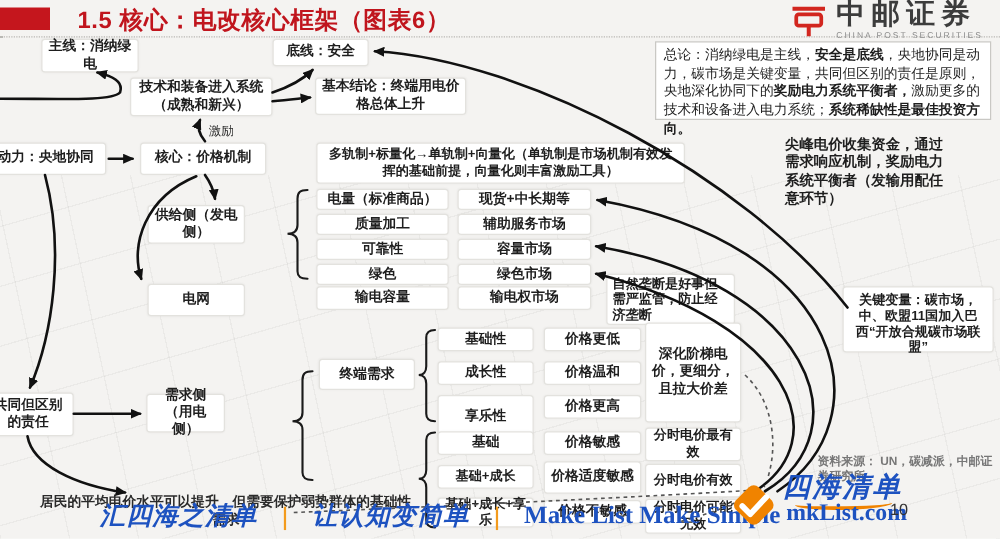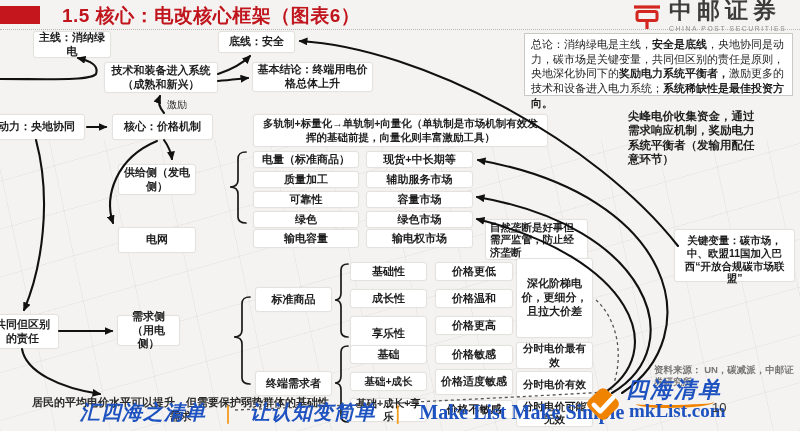--- a/index.html
+++ b/index.html
@@ -123,33 +123,32 @@
 
   <div class="box" style="left:118px; top:227px; width:78px; height:26px;">电网</div>
   <div class="box" style="left:253px; top:229px; width:106px; height:19px;">输电容量</div>
   <div class="box" style="left:366px; top:229px; width:107px; height:19px;">输电权市场</div>
   <div class="box leftal" style="left:485px; top:219px; width:103px; height:41px; font-size:10.5px; line-height:1.2;">自然垄断是好事但需严监管，防止经济垄断</div>
 
   <div class="box" style="left:674px; top:229px; width:121px; height:53px; font-size:10.5px; line-height:1.22; display:block; padding-top:4px;">
     <span>关键变量：碳市场，中、欧盟11国加入巴西“</span><b>开放合规碳市场联盟</b><span>”</span>
   </div>
 
-  <div class="box" style="left:255px; top:287px; width:77px; height:25px;">标准商品</div>
+  <div class="box" style="left:255px; top:287px; width:77px; height:25px;">终端需求</div>
   <div class="box" style="left:350px; top:262px; width:77px; height:19px;">基础性</div>
   <div class="box" style="left:350px; top:289px; width:77px; height:19px;">成长性</div>
   <div class="box" style="left:350px; top:316px; width:77px; height:36px;">享乐性</div>
   <div class="box" style="left:435px; top:262px; width:78px; height:19px;">价格更低</div>
   <div class="box" style="left:435px; top:289px; width:78px; height:19px;">价格温和</div>
   <div class="box" style="left:435px; top:316px; width:78px; height:19px;">价格更高</div>
   <div class="box" style="left:516px; top:258px; width:77px; height:80px;">深化阶梯电价，更细分，且拉大价差</div>
 
   <div class="box" style="left:117px; top:315px; width:63px; height:31px;">需求侧（用电侧）</div>
   <div class="box" style="left:-14px; top:314px; width:73px; height:35px;">共同但区别的责任</div>
 
-  <div class="box" style="left:255px; top:371px; width:77px; height:25px;">终端需求者</div>
   <div class="box" style="left:350px; top:345px; width:77px; height:19px;">基础</div>
   <div class="box" style="left:350px; top:372px; width:77px; height:19px; font-size:10.5px;">基础+成长</div>
   <div class="box" style="left:350px; top:398px; width:77px; height:24px; font-size:10.5px;">基础+成长+享乐</div>
   <div class="box" style="left:435px; top:345px; width:78px; height:19px;">价格敏感</div>
   <div class="box" style="left:435px; top:369px; width:78px; height:26px;">价格适度敏感</div>
   <div class="box" style="left:516px; top:342px; width:77px; height:27px; font-size:10.5px;">分时电价最有效</div>
   <div class="box" style="left:435px; top:400px; width:78px; height:19px;">价格不敏感</div>
   <div class="box" style="left:516px; top:371px; width:77px; height:27px; font-size:10.5px;">分时电价有效</div>
   <div class="box" style="left:516px; top:399px; width:77px; height:28px; font-size:10.5px;">分时电价可能无效</div>
 

